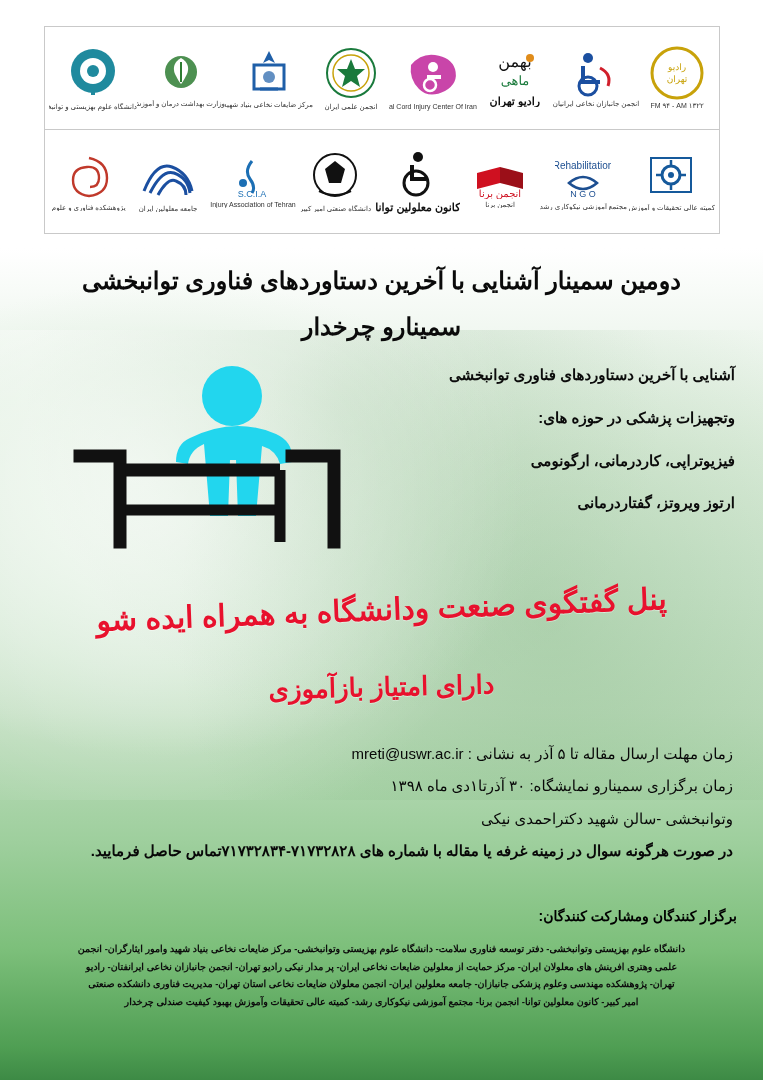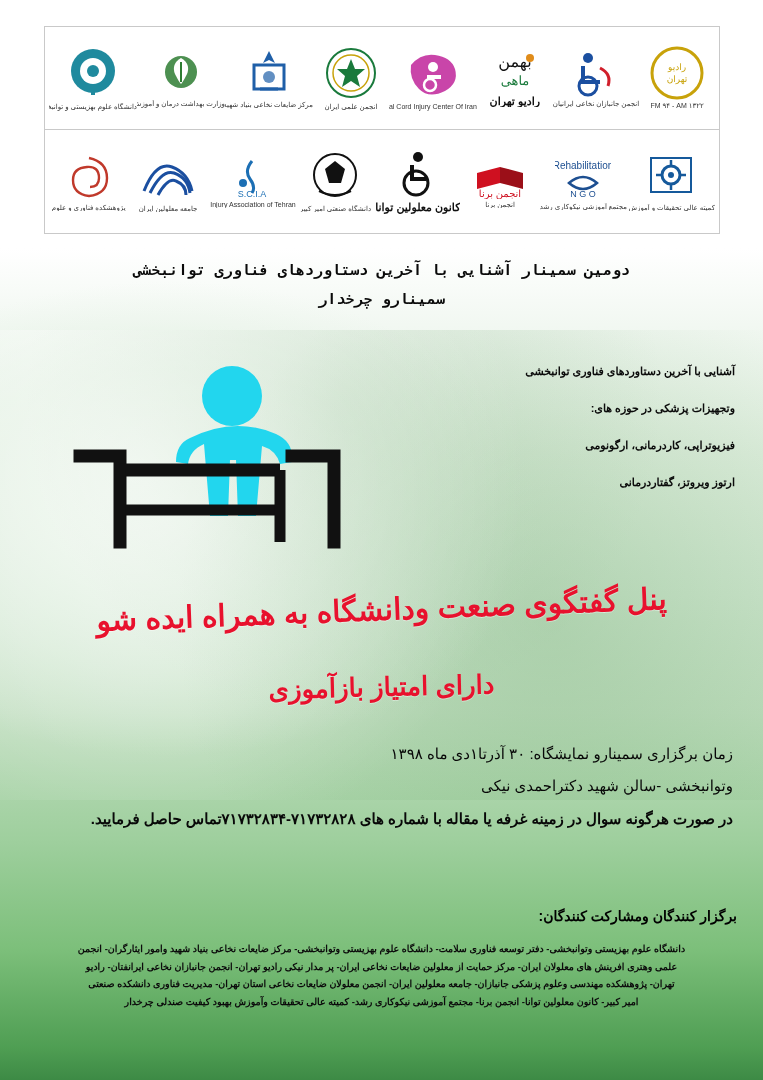--- a/index.html
+++ b/index.html
@@ -86,38 +86,37 @@
   
   .headline-wrap {
     position: absolute;
     top: 258px;
     right: 26px;
     left: 26px;
     text-align: center;
     z-index: 6;
   }
   .headline {
-    font-size: 15px;
+    font-size: 24px;
     font-weight: bold;
     color: #0a0a0a;
     line-height: 1.9;
-    font-family: Liberation Mono, monospace;
   }
 
   
   .bullets {
     position: absolute;
     top: 364px;
     right: 28px;
     width: 420px;
     text-align: right;
     z-index: 6;
   }
   .bullets div {
-    font-size: 11px;
+    font-size: 15px;
     font-weight: bold;
     color: #0b0b0b;
     line-height: 1.45;
     margin-bottom: 21px;
   }
 
   
   .graphic {
     position: absolute;
     left: 60px;
@@ -417,20 +416,21 @@
     <div>آشنایی با آخرین دستاوردهای فناوری توانبخشی</div>
     <div>وتجهیزات پزشکی در حوزه های:</div>
     <div>فیزیوتراپی، کاردرمانی، ارگونومی</div>
     <div>ارتوز ویروتز، گفتاردرمانی</div>
   </div>
 
   <div class="redline1">پنل گفتگوی صنعت ودانشگاه  به همراه ایده شو</div>
   <div class="redline2">دارای امتیاز بازآموزی</div>
 
   <div class="details">
+    <div class="line">زمان مهلت ارسال مقاله تا ۵ آذر به نشانی : mreti@uswr.ac.ir</div>
     <div class="line">زمان برگزاری سمینارو نمایشگاه: ۳۰ آذرتا۱دی ماه ۱۳۹۸</div>
     <div class="line">وتوانبخشی -سالن شهید دکتراحمدی نیکی</div>
     <div class="line bold">در صورت هرگونه سوال در زمینه غرفه یا مقاله با شماره  های ۷۱۷۳۲۸۲۸-۷۱۷۳۲۸۳۴تماس حاصل فرمایید.</div>
   </div>
 
   <div class="organizers">
     <div class="org-title">برگزار کنندگان ومشارکت کنندگان:</div>
     <div class="org-line">دانشگاه علوم بهزیستی وتوانبخشی-  دفتر توسعه فناوری سلامت- دانشگاه علوم بهزیستی وتوانبخشی-  مرکز ضایعات نخاعی بنیاد شهید وامور ایثارگران- انجمن</div>
     <div class="org-line">علمی  وهتری افرینش های معلولان ایران- مرکز حمایت از معلولین ضایعات نخاعی ایران-  پر مدار نیکی رادیو تهران-  انجمن جانبازان نخاعی ایرانفتان- رادیو</div>
     <div class="org-line">تهران-  پژوهشکده مهندسی وعلوم پزشکی جانبازان-  جامعه معلولین ایران-  انجمن معلولان ضایعات نخاعی استان  تهران-  مدیریت فناوری دانشکده صنعتی</div>

